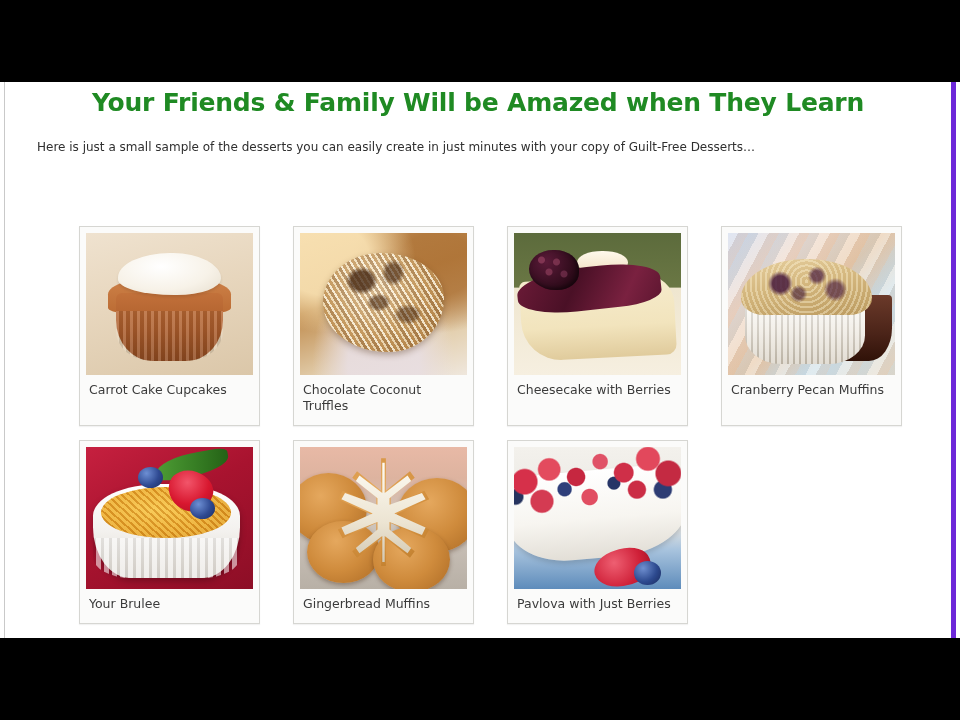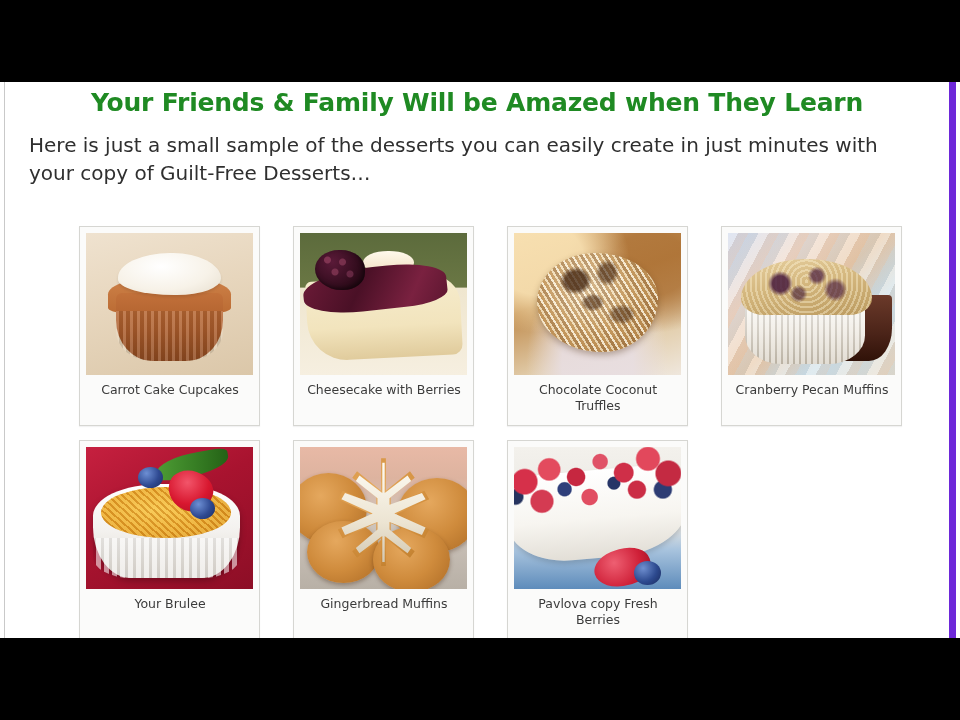--- a/index.html
+++ b/index.html
@@ -43,45 +43,45 @@
     overflow: hidden;
   }
   #page-inner {
     position: absolute;
     left: 4px;
     top: 0;
     width: 952px;
     height: 556px;
     background: #ffffff;
     border-left: 1px solid #c9c9c9;
-    border-right: 7px solid #6d28d9;
+    border-right: 5px solid #6d28d9;
     box-sizing: border-box;
   }
 
   
   #headline {
     margin: 0;
     padding: 6px 40px 0 40px;
     text-align: center;
     color: #1f8a23;
     font-family: "DejaVu Sans", sans-serif;
     font-weight: bold;
     font-size: 25px;
     line-height: 1.22;
     letter-spacing: -0.2px;
   }
   #headline .hl-line { display: block; white-space: nowrap; }
 
   
   #intro {
-    margin: 0;
+    margin: 8px;
     padding: 12px 26px 0 24px;
     color: #2f2f2f;
     font-family: "DejaVu Sans", sans-serif;
-    font-size: 20px;
+    font-size: 12px;
     line-height: 1.42;
     max-width: 900px;
   }
 
   
   #grid {
     position: absolute;
     left: 74px;
     top: 144px;
     width: 824px;
@@ -92,21 +92,20 @@
     justify-content: flex-start;
     margin-bottom: 14px;
   }
   .card {
     width: 181px;
     background: #fbfbfa;
     border: 1px solid #d6d6d2;
     box-sizing: border-box;
     margin-right: 33px;
     box-shadow: 0 1px 1px rgba(0,0,0,0.05);
-    text-align: center;
   }
   .card:last-child { margin-right: 0; }
 
   .card-photo {
     position: relative;
     margin: 6px 6px 0 6px;
     height: 142px;
     overflow: hidden;
     background: #eee;
   }
@@ -440,40 +439,40 @@
               <div class="ph ph-carrot">
                 <div class="cup-top"></div>
                 <div class="cup-body"></div>
                 <div class="cup-ridges"></div>
                 <div class="frosting"></div>
               </div>
             </div>
             <div class="card-caption">Carrot Cake Cupcakes</div>
           </div>
 
+          <div class="card two-line">
+            <div class="card-photo">
+              <div class="ph ph-truffle">
+                <div class="blur"></div>
+                <div class="ball"></div>
+              </div>
+            </div>
+            <div class="card-caption">Chocolate Coconut Truffles</div>
+          </div>
+
           <div class="card">
             <div class="card-photo">
               <div class="ph ph-cheese">
                 <div class="slice"></div>
                 <div class="cream"></div>
                 <div class="berrytop"></div>
                 <div class="berry"></div>
               </div>
             </div>
             <div class="card-caption">Cheesecake with Berries</div>
-          </div>
-
-          <div class="card two-line">
-            <div class="card-photo">
-              <div class="ph ph-truffle">
-                <div class="blur"></div>
-                <div class="ball"></div>
-              </div>
-            </div>
-            <div class="card-caption">Chocolate Coconut Truffles</div>
           </div>
 
           <div class="card two-line">
             <div class="card-photo">
               <div class="ph ph-muffin">
                 <div class="stripes"></div>
                 <div class="liner2"></div>
                 <div class="liner"></div>
                 <div class="cap"></div>
               </div>
@@ -515,21 +514,21 @@
 
           <div class="card two-line">
             <div class="card-photo">
               <div class="ph ph-pavlova">
                 <div class="cream"></div>
                 <div class="berries"></div>
                 <div class="strawfront"></div>
                 <div class="blueberry-f"></div>
               </div>
             </div>
-            <div class="card-caption">Pavlova copy Fresh Berries</div>
+            <div class="card-caption">Pavlova with Just Berries</div>
           </div>
 
 
         </div>
 
       </div>
     </div>
   </div>
 
   <div class="letterbox bottom"></div>

